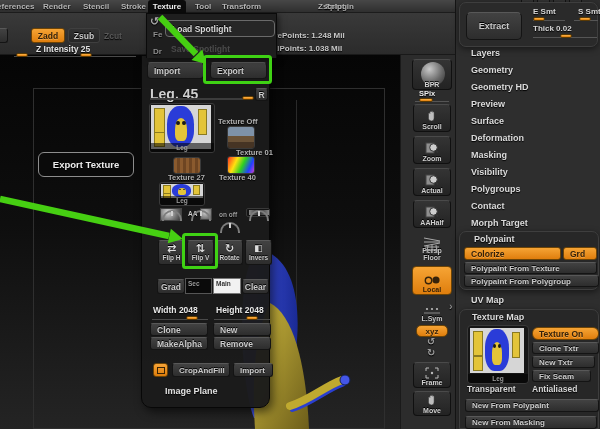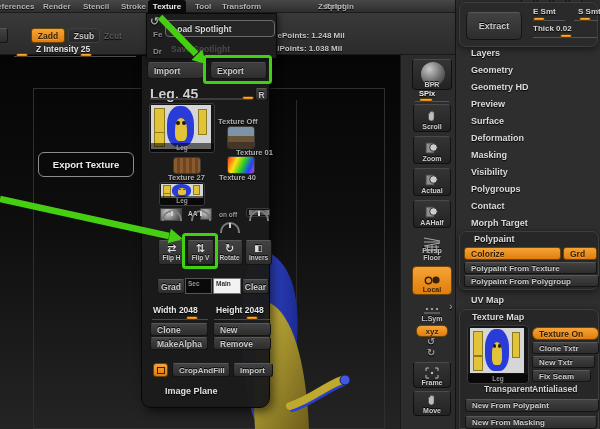--- a/index.html
+++ b/index.html
@@ -439,21 +439,21 @@
       </div>
       <div class="btn left" style="left:72px;top:32px;width:67px;height:12px;font-size:8px;">
         <span>Clone Txtr</span>
       </div>
       <div class="btn left" style="left:72px;top:46px;width:63px;height:12px;font-size:8px;">
         <span>New Txtr</span>
       </div>
       <div class="btn left" style="left:72px;top:60px;width:59px;height:12px;font-size:8px;">
         <span>Fix Seam</span>
       </div>
-      <span class="lbl" style="left:7px;top:74px;font-size:8.5px;color:#d5d5d5;margin-left:17px;">Transparent</span>
+      <span class="lbl" style="left:7px;top:74px;font-size:8.5px;color:#d5d5d5;">Transparent</span>
       <span class="lbl" style="left:72px;top:74px;font-size:8.5px;color:#d5d5d5;">Antialiased</span>
       <div class="btn left" style="left:5px;top:89px;width:134px;height:13px;font-size:8px;">
         <span>New From Polypaint</span>
       </div>
       <div class="btn left" style="left:5px;top:106px;width:132px;height:13px;font-size:8px;">
         <span>New From Masking</span>
       </div>
     </div>
   </div>
 

